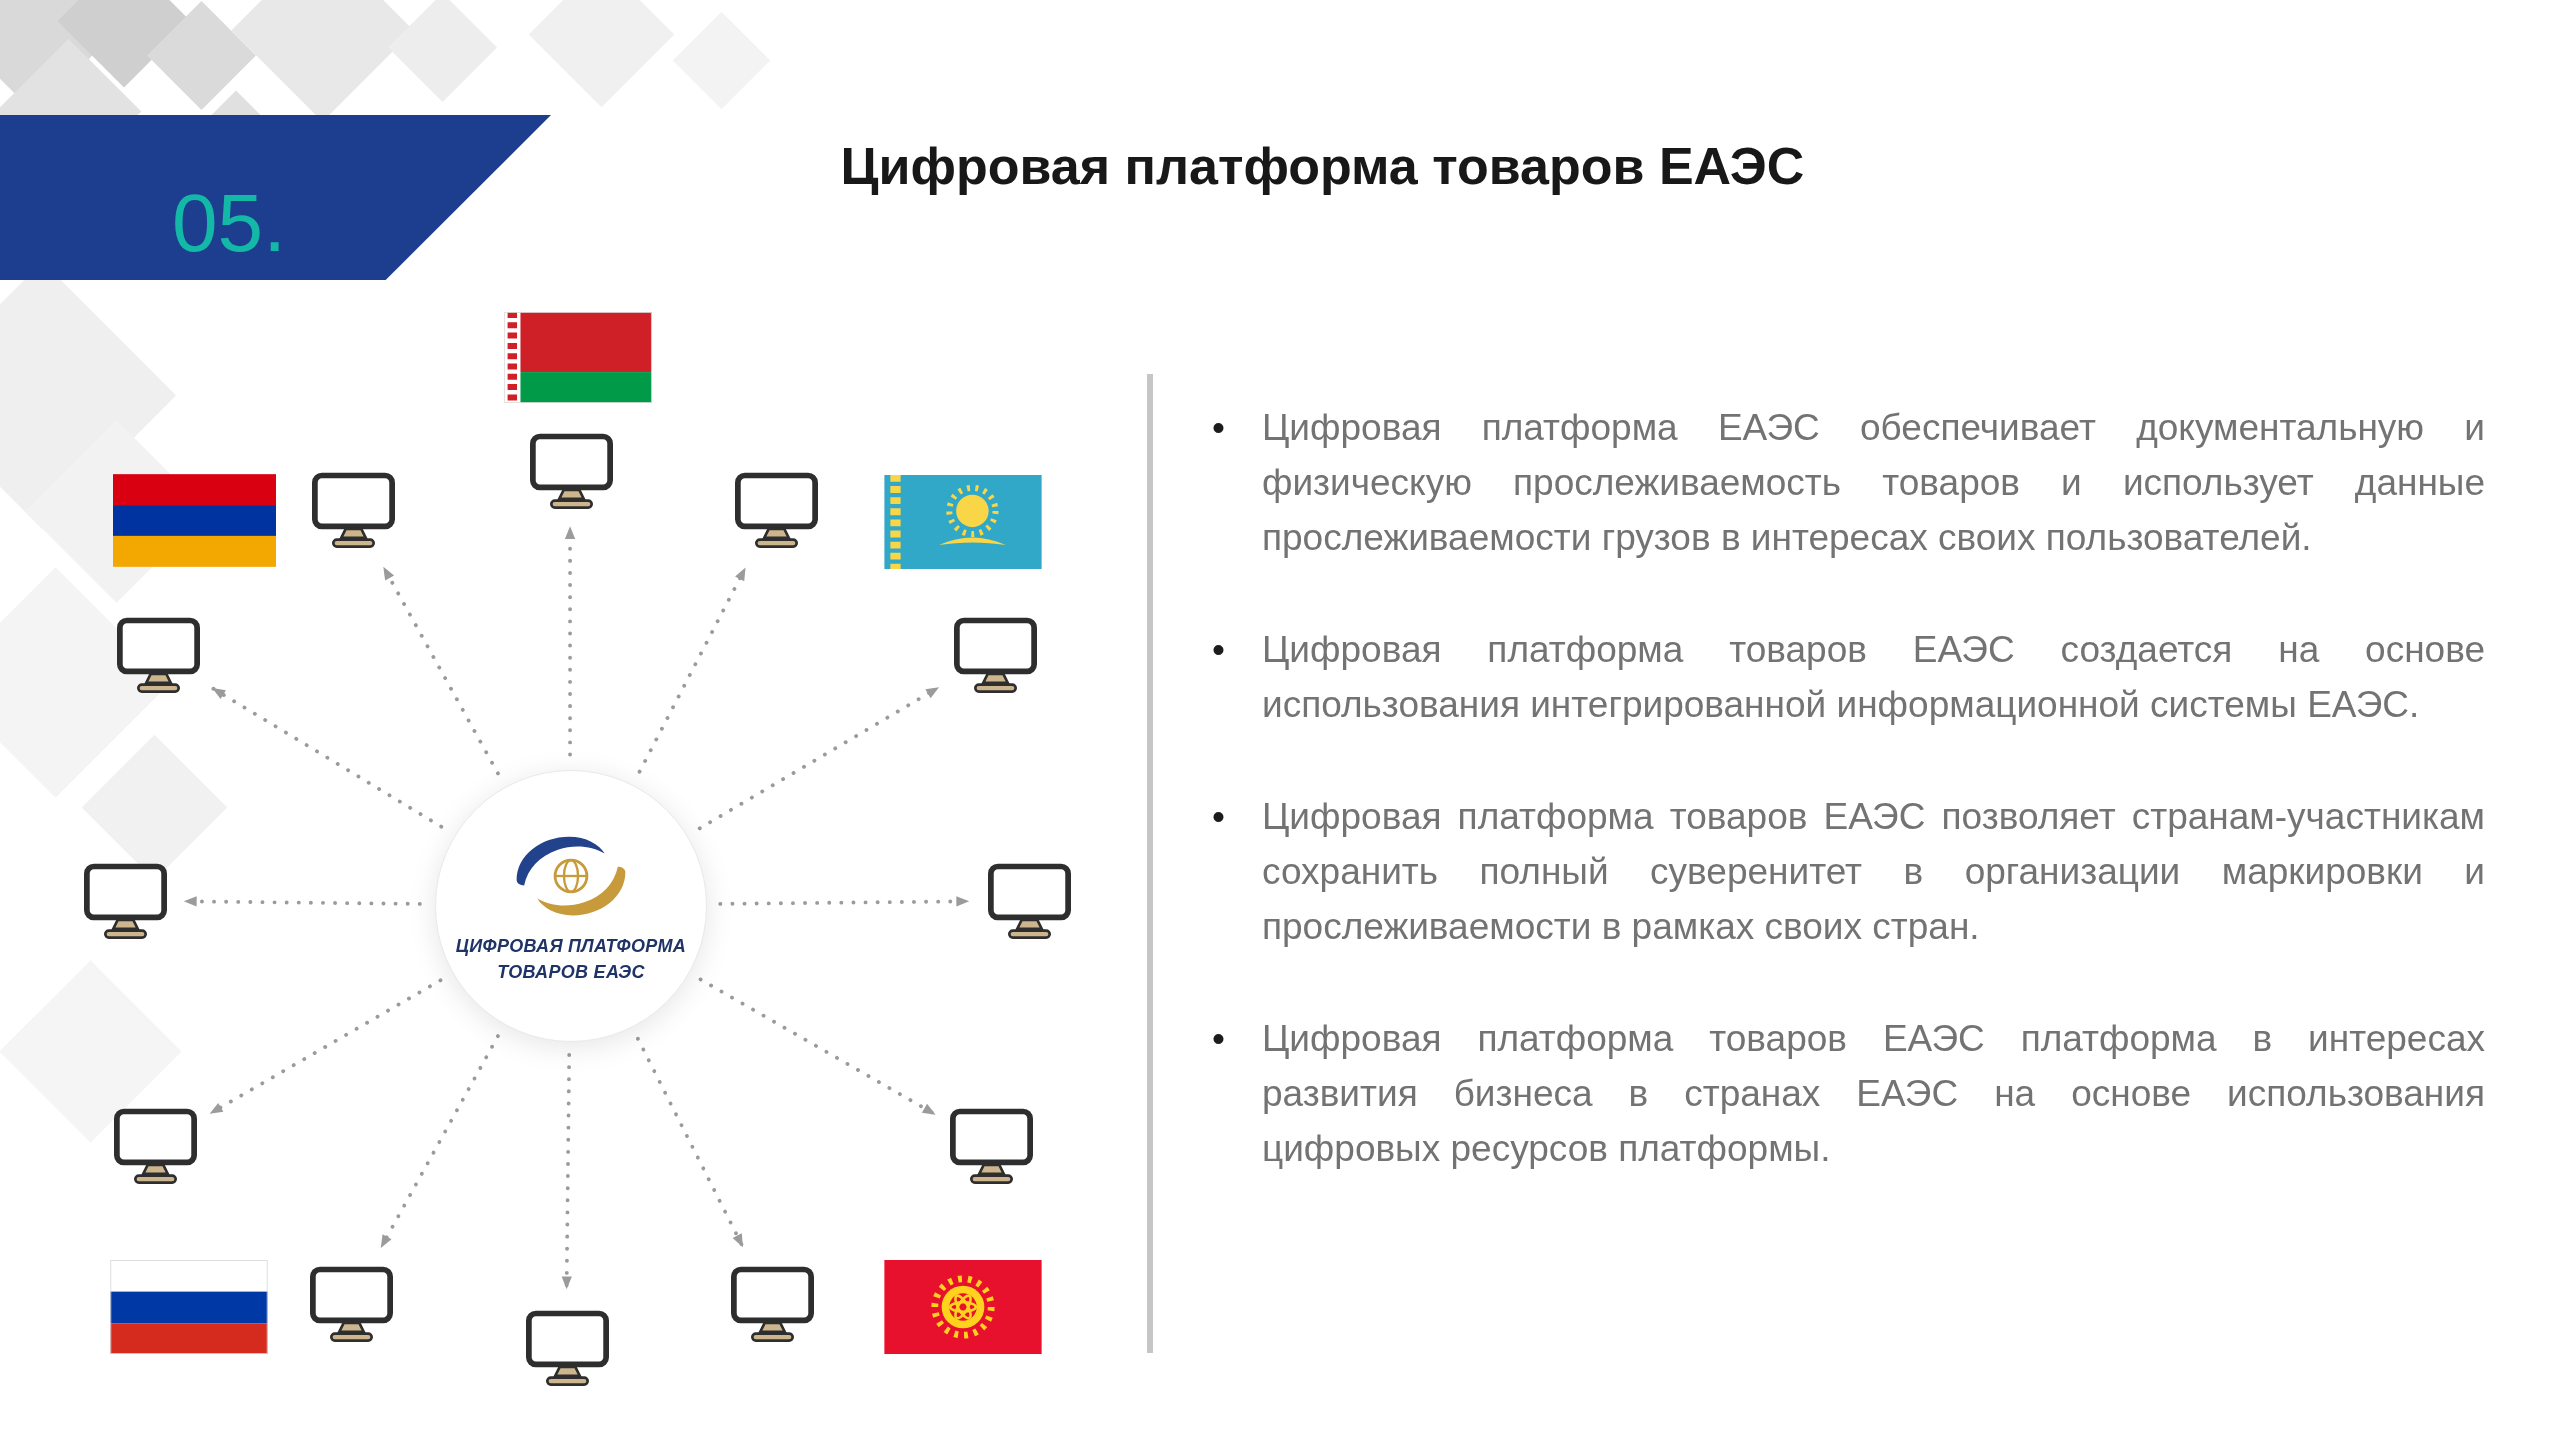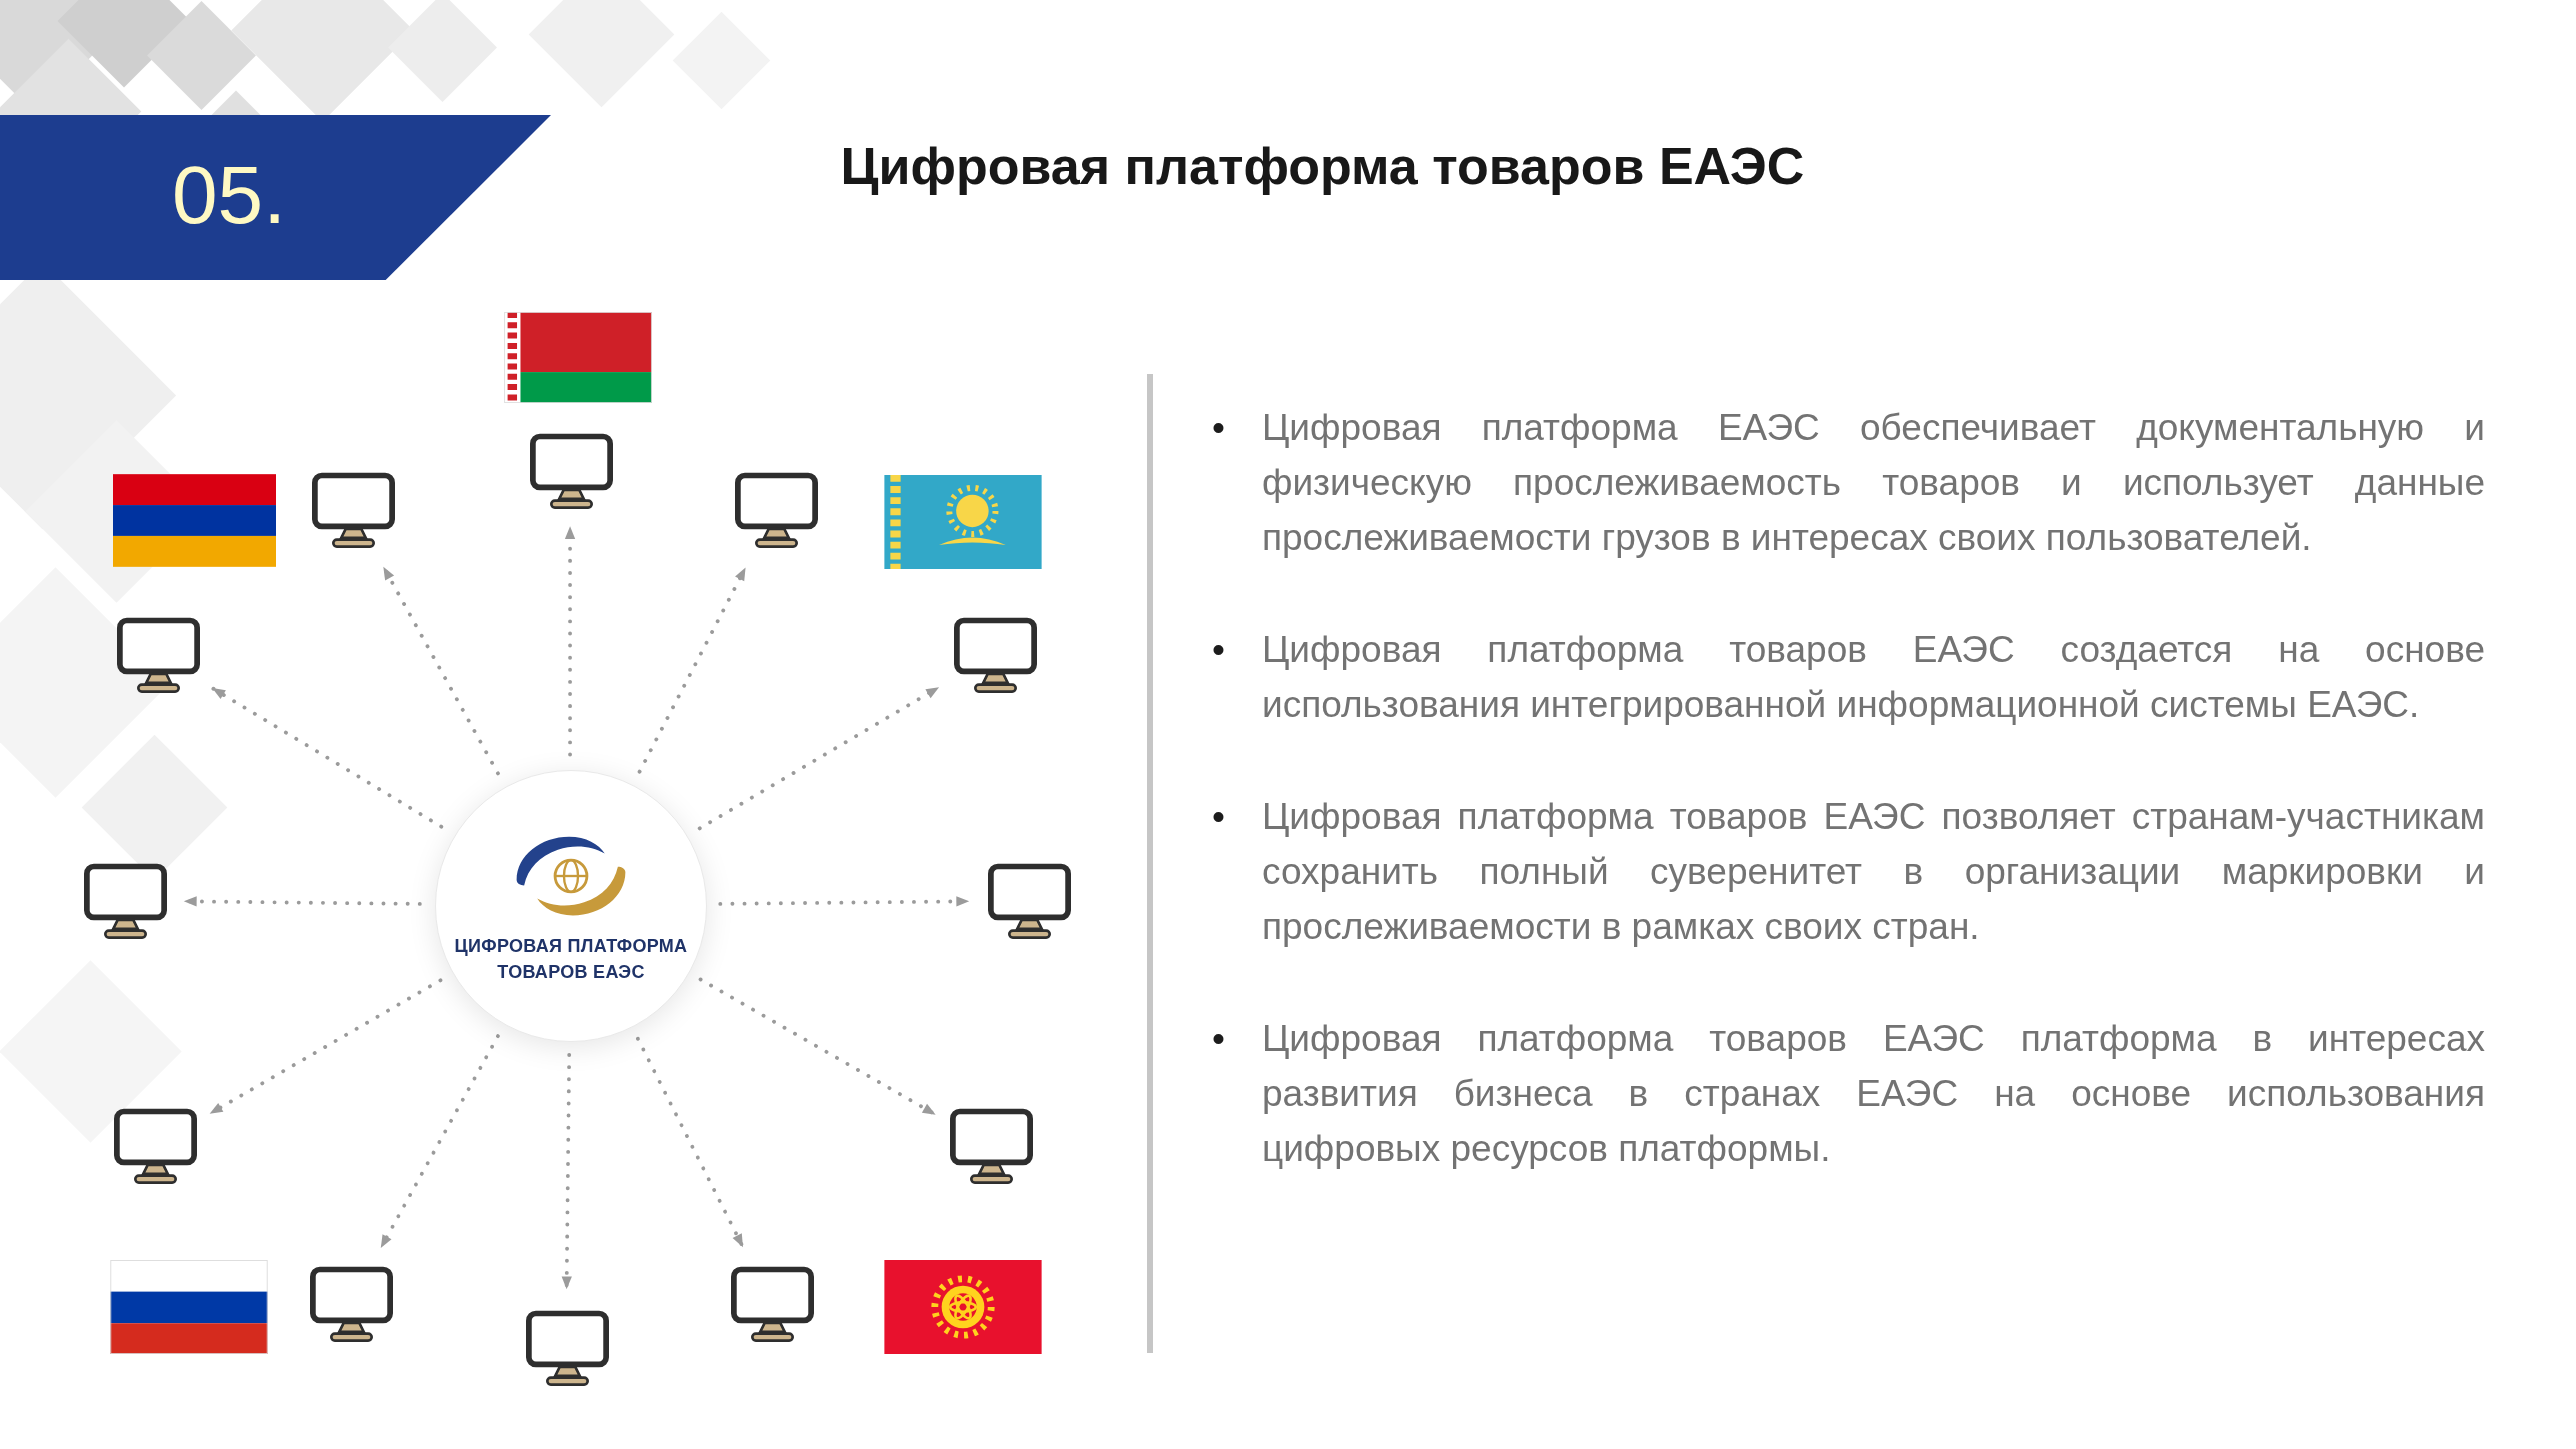--- a/index.html
+++ b/index.html
@@ -11,21 +11,21 @@
   .dm{position:absolute;transform:rotate(45deg);}
   
   .ribbon{
     position:absolute;left:0;top:115px;width:551px;height:165px;
     background:#1d3d8f;
     clip-path:polygon(0 0,100% 0,70% 100%,0 100%);
     z-index:3;
   }
   .ribbon span{
     display:block;line-height:160px;padding-left:172px;
-    font-size:82px;color:#fef9c3;font-weight:500;
+    font-size:82px;color:#14b8a6;font-weight:500;margin-top:28px;
   }
   
   .title{
     position:absolute;left:567px;top:136px;width:1511px;margin:0;
     text-align:center;font-size:52px;font-weight:600;color:#181818;z-index:2;
   }
   
   .diagram{position:absolute;inset:0;z-index:1;}
   .arrows{position:absolute;left:0;top:0;}
   .monitor{position:absolute;width:91px;height:79px;}
@@ -35,21 +35,21 @@
     position:absolute;left:435px;top:770px;width:270px;height:270px;
     border-radius:50%;background:#ffffff;border:1.7px solid #e9e9e9;
     box-shadow:0 5.2px 29px rgba(0,0,0,0.10);
     display:flex;flex-direction:column;align-items:center;justify-content:center;
     z-index:2;
   }
   .hub-label{
     margin-top:8.6px;text-align:center;font-size:18px;font-weight:700;
     color:#1f3368;line-height:26px;letter-spacing:0.3px;
   }
-  .hub-label span{display:block;}
+  .hub-label span{display:block;font-style:italic;}
   
   .divider{
     position:absolute;left:1147px;top:374px;width:6px;height:979px;
     background:#c6c6c6;z-index:1;
   }
   
   .content{position:absolute;left:1212px;top:400px;width:1273px;z-index:2;}
   .bullet{display:flex;margin-bottom:57px;}
   .bullet .dot{
     width:50px;flex:0 0 50px;font-size:37px;line-height:55px;color:#1c1c1c;

